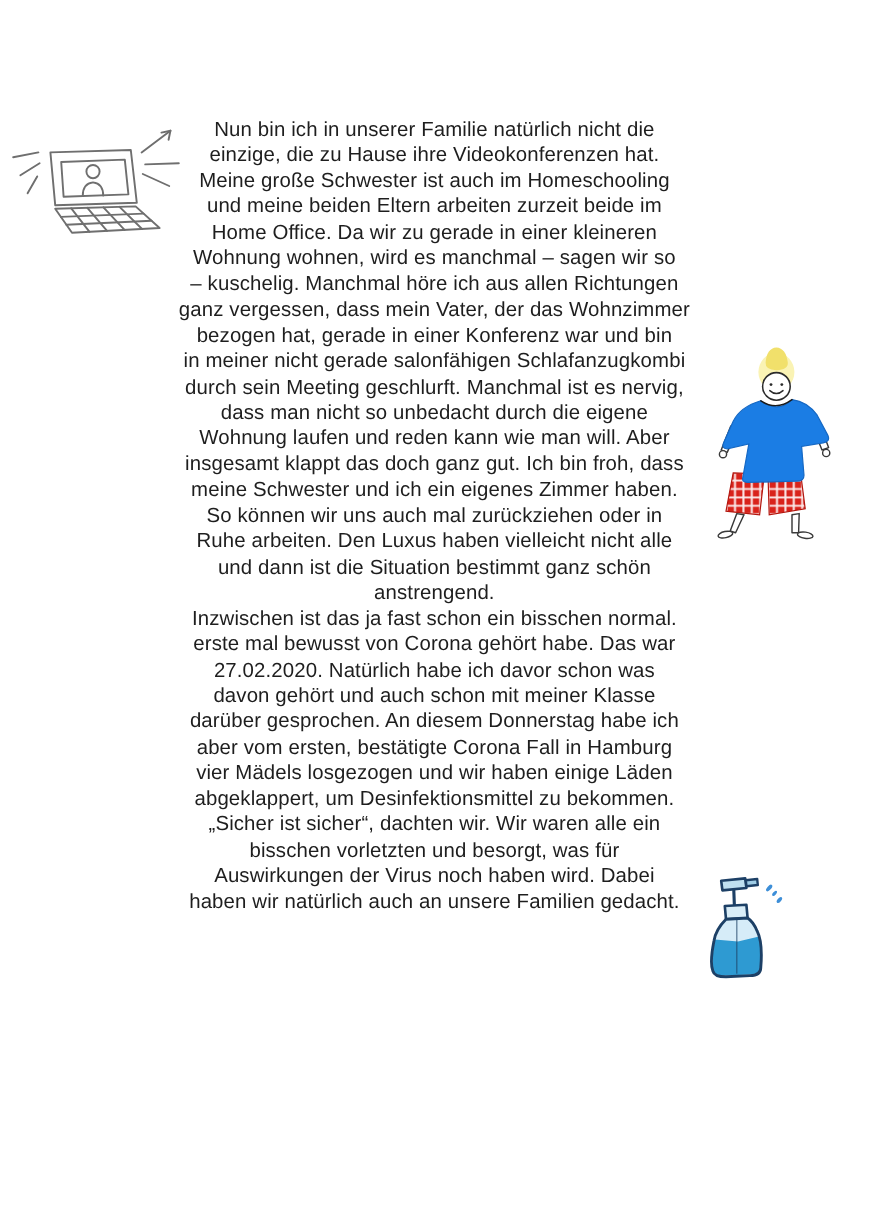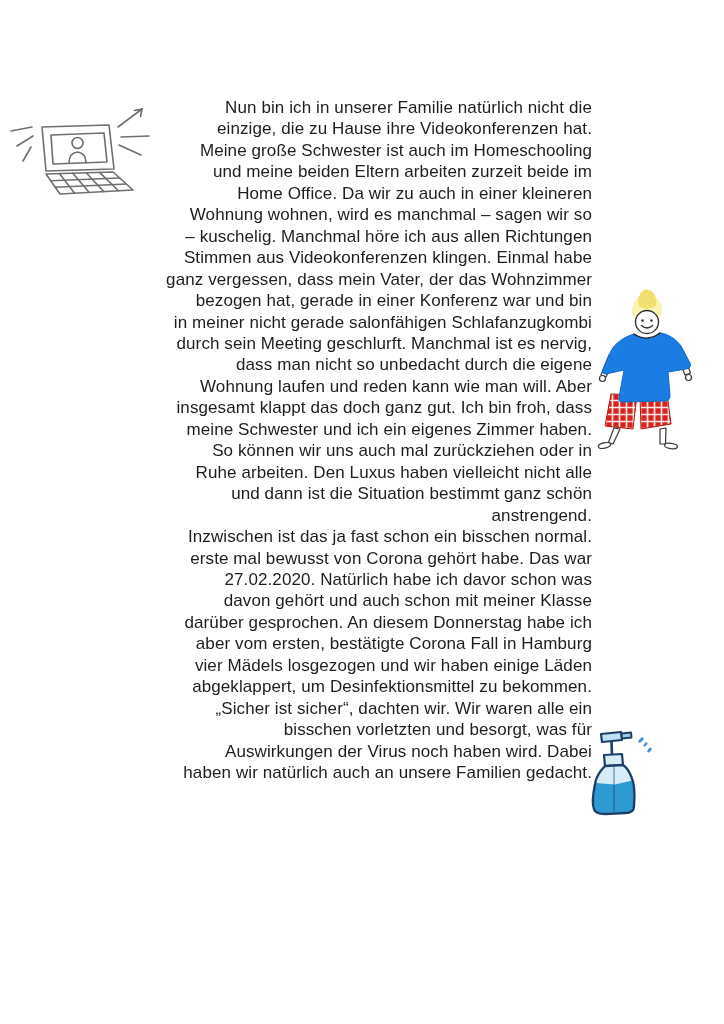--- a/index.html
+++ b/index.html
@@ -4,44 +4,43 @@
 <style>
   html,body{margin:0;padding:0;}
   body{
     width:724px;height:1024px;position:relative;overflow:hidden;
     background:#ffffff;
     font-family:"Liberation Sans","DejaVu Sans",sans-serif;
   }
   .page{position:absolute;inset:0;background:var(--paper,#ffffff);}
   .text-block{
     position:absolute;left:132px;top:97px;width:460px;
-    text-align:right;color:var(--text,#1e1e1e);
+    text-align:center;color:var(--text,#1e1e1e);
     font-size:17px;line-height:21.45px;
     letter-spacing:0.1px;
   }
   .text-line{white-space:nowrap;}
   .illo{position:absolute;}
   #laptop-illo{left:0px;top:106px;width:152px;height:112px;}
   #boy-illo{left:588px;top:278px;width:120px;height:185px;}
   #bottle-illo{left:585px;top:722px;width:85px;height:100px;}
 </style>
 </head>
 <body>
 
 <div class="page">
 
   <div class="text-block">
       <div class="text-line">Nun bin ich in unserer Familie natürlich nicht die</div>
       <div class="text-line">einzige, die zu Hause ihre Videokonferenzen hat.</div>
       <div class="text-line">Meine große Schwester ist auch im Homeschooling</div>
       <div class="text-line">und meine beiden Eltern arbeiten zurzeit beide im</div>
-      <div class="text-line">Home Office. Da wir zu auch in einer kleineren</div>
+      <div class="text-line">Home Office. Da wir zu gerade in einer kleineren</div>
       <div class="text-line">Wohnung wohnen, wird es manchmal – sagen wir so</div>
       <div class="text-line">– kuschelig. Manchmal höre ich aus allen Richtungen</div>
-      <div class="text-line">Stimmen aus Videokonferenzen klingen. Einmal habe</div>
       <div class="text-line">ganz vergessen, dass mein Vater, der das Wohnzimmer</div>
       <div class="text-line">bezogen hat, gerade in einer Konferenz war und bin</div>
       <div class="text-line">in meiner nicht gerade salonfähigen Schlafanzugkombi</div>
       <div class="text-line">durch sein Meeting geschlurft. Manchmal ist es nervig,</div>
       <div class="text-line">dass man nicht so unbedacht durch die eigene</div>
       <div class="text-line">Wohnung laufen und reden kann wie man will. Aber</div>
       <div class="text-line">insgesamt klappt das doch ganz gut. Ich bin froh, dass</div>
       <div class="text-line">meine Schwester und ich ein eigenes Zimmer haben.</div>
       <div class="text-line">So können wir uns auch mal zurückziehen oder in</div>
       <div class="text-line">Ruhe arbeiten. Den Luxus haben vielleicht nicht alle</div>

